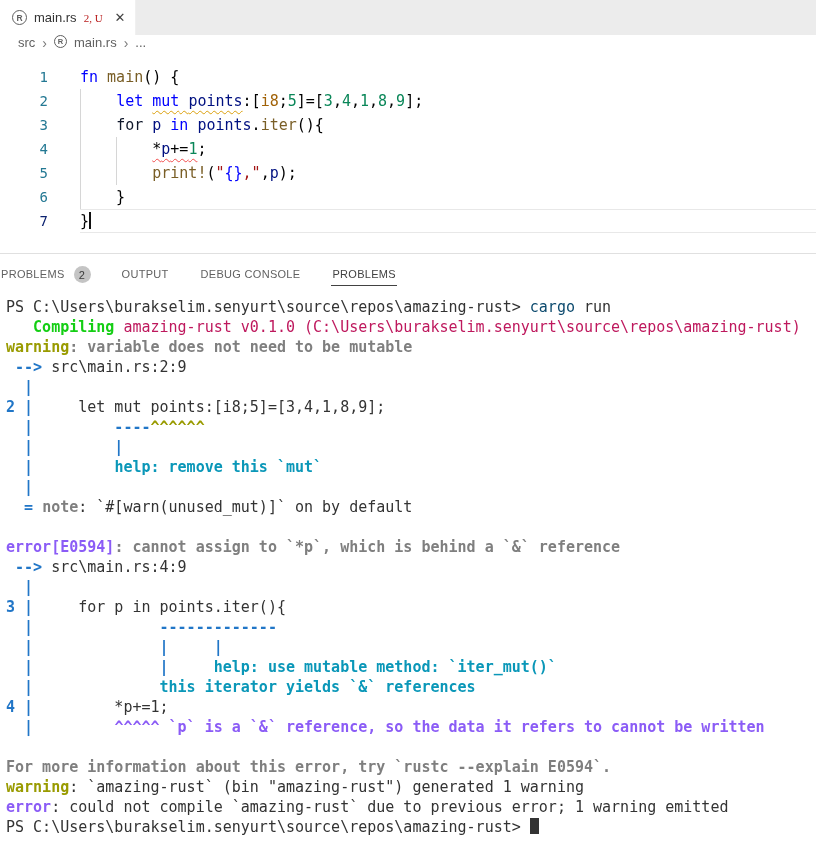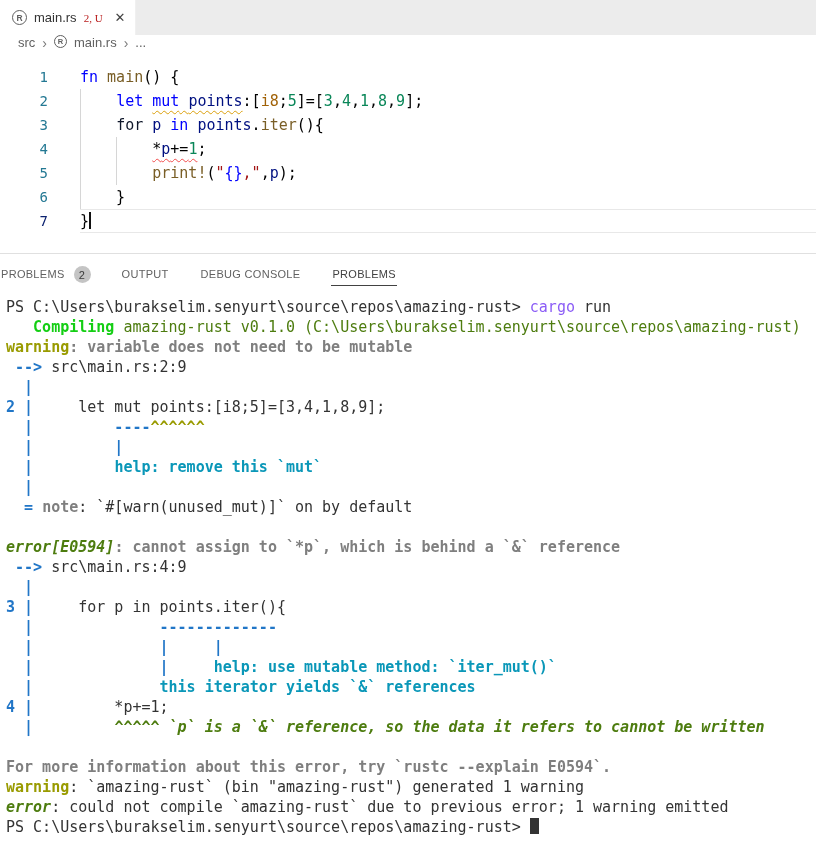--- a/index.html
+++ b/index.html
@@ -50,26 +50,26 @@
   .ptab.active .ptab-label { border-bottom-color:#424242; }
   .badge { width:17px; height:17px; border-radius:50%; background:#c4c4c4; color:#3b3b3b;
            font-size:11px; display:flex; align-items:center; justify-content:center; }
 
   
   .terminal { flex:1; font-family:"DejaVu Sans Mono","Liberation Mono",monospace;
               font-size:15px; padding:2px 0 0 6px; overflow:hidden; color:#333; }
   .tline { height:20px; line-height:20px; white-space:pre; }
   .b   { color:#2176c7; font-weight:bold; }
   .c   { color:#0a97b8; font-weight:bold; }
-  .r   { color:#4d7c0f; font-weight:bold;font-style:italic; }
+  .r   { color:#8b5cf6; font-weight:bold; }
   .grn { color:#14ce14; font-weight:bold; }
   .yb  { color:#999b00; font-weight:bold; }
-  .y   { color:#8b5cf6; }
+  .y   { color:#0c4a6e; }
   .g   { color:#7f7f7f; font-weight:bold; }
-  .gn  { color:#4d7c0f; }
+  .gn  { color:#be185d; }
   .d   { color:#333333; }
   .cursor { display:inline-block; width:9px; height:16px; background:#333; vertical-align:-2px; }
 </style>
 </head>
 <body>
 
 <div class="window">
 
   <div class="tabbar">
     <div class="tab">

